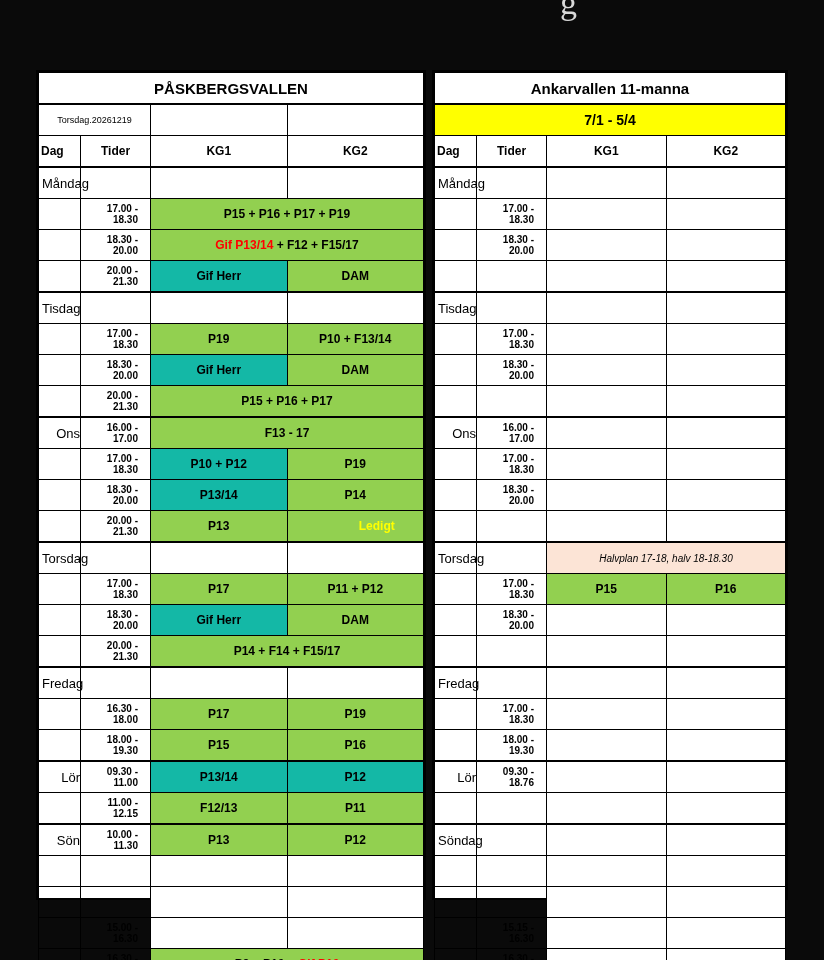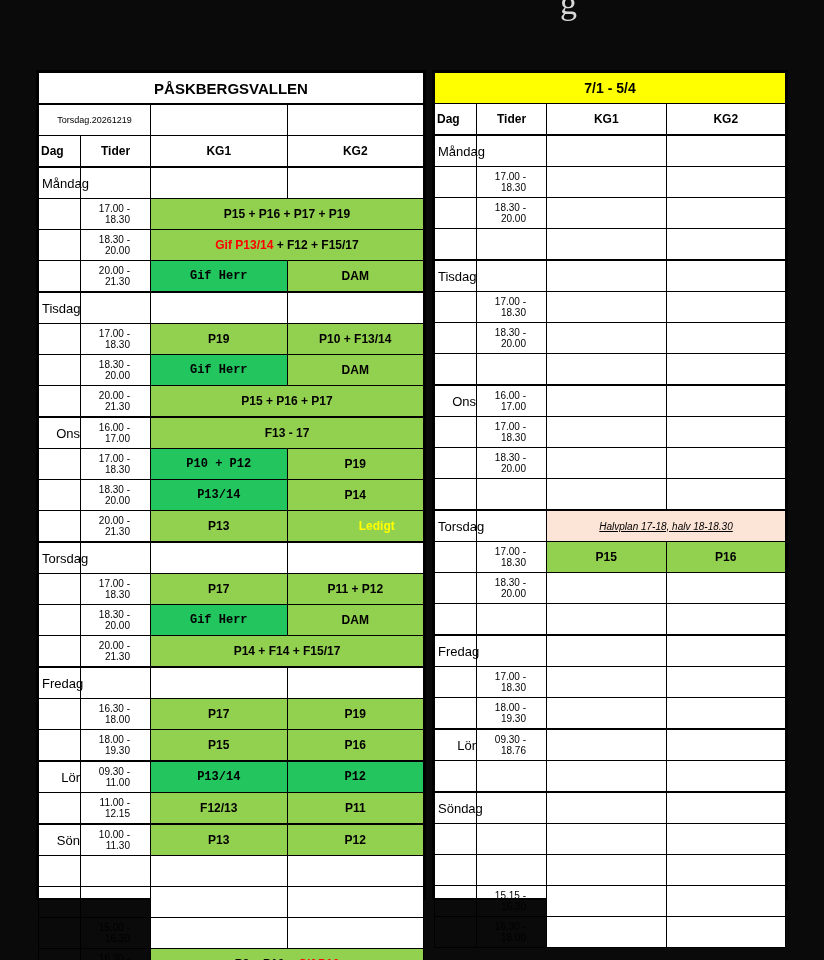--- a/index.html
+++ b/index.html
@@ -13,24 +13,24 @@
   table{border-collapse:collapse;table-layout:fixed;width:100%;}
   td{border:1px solid #000;font-size:12px;padding:0;height:30px;vertical-align:middle;}
   .title{font-weight:bold;font-size:15px;text-align:center;height:30px;}
   .titlebar td{border-bottom:2px solid #000;}
   .dates{background:#ffff00;font-weight:bold;text-align:center;font-size:14px;}
   .upd{font-size:9px;text-align:center;background:#fff;border:1px solid #000;}
   .hdr{font-weight:bold;font-size:12px;text-align:center;}
   .hdr.left-al{text-align:left;padding-left:2px;}
   .day{font-size:13px;text-align:right;padding-left:3px;border-top:2px solid #000;}
   .daytop{border-top:2px solid #000;}
-  .time{font-size:10px;text-align:right;padding-right:20px;font-weight:normal;}
+  .time{font-size:10px;text-align:right;padding-right:12px;font-weight:bold;}
   .cell{text-align:center;font-size:12px;font-weight:bold;}
   .g{background:#92d050;}
-  .r{background:#22c55e;font-family:Liberation Mono, monospace;}
+  .r{background:#14b8a6;}
   .white{background:#fff;}
   .redtext{color:#ff0000;}
   .yellowtext{color:#ffff00;padding-left:43px;}
   .note{background:#fce4d6;font-style:italic;font-size:10px;text-align:center;font-weight:normal;}
   .topmark{position:absolute;left:0;top:0;width:824px;height:26px;background:#0a0a0a;}
   .smudge{position:absolute;left:560px;top:-16px;width:70px;height:40px;color:#d8d8d8;font-size:34px;font-family:"Liberation Serif",serif;}
   .dayw{width:42px;}
   .timew{width:70px;}
 </style>
 </head>
@@ -225,20 +225,23 @@
 
     <div class="panel right">
       <table>
         <colgroup>
           <col class="dayw">
             <col class="timew">
             <col>
             <col>
         </colgroup>
         <tbody>
+          <tr class="titlebar">
+            <td class="title" colspan="4">Ankarvallen 11-manna</td>
+          </tr>
           <tr>
             <td class="dates" colspan="4">7/1 - 5/4</td>
           </tr>
           <tr>
             <td class="hdr left-al">Dag</td>
             <td class="hdr">Tider</td>
             <td class="hdr">KG1</td>
             <td class="hdr">KG2</td>
           </tr>
         </tbody>
@@ -311,21 +314,21 @@
             </tr>
             <tr>
               <td class="day" style="border-top: 1px solid rgb(0, 0, 0);"></td>
               <td class="time"></td>
               <td class="cell white"></td>
               <td class="cell white"></td>
             </tr>
             <tr>
               <td class="day daytop">Torsdag</td>
               <td class="time" style="border-top: 2px solid rgb(0, 0, 0);"></td>
-              <td colspan="2" class="cell note" style="border-top: 2px solid rgb(0, 0, 0); text-decoration: underline;">Halvplan 17-18, halv 18-18.30</td>
+              <td colspan="2" class="cell note" style="border-top: 2px solid rgb(0, 0, 0);">Halvplan 17-18, halv 18-18.30</td>
             </tr>
             <tr>
               <td class="day" style="border-top: 1px solid rgb(0, 0, 0);"></td>
               <td class="time">17.00 - 18.30</td>
               <td class="cell g">P15</td>
               <td class="cell g">P16</td>
             </tr>
             <tr>
               <td class="day" style="border-top: 1px solid rgb(0, 0, 0);"></td>
               <td class="time">18.30 - 20.00</td>

